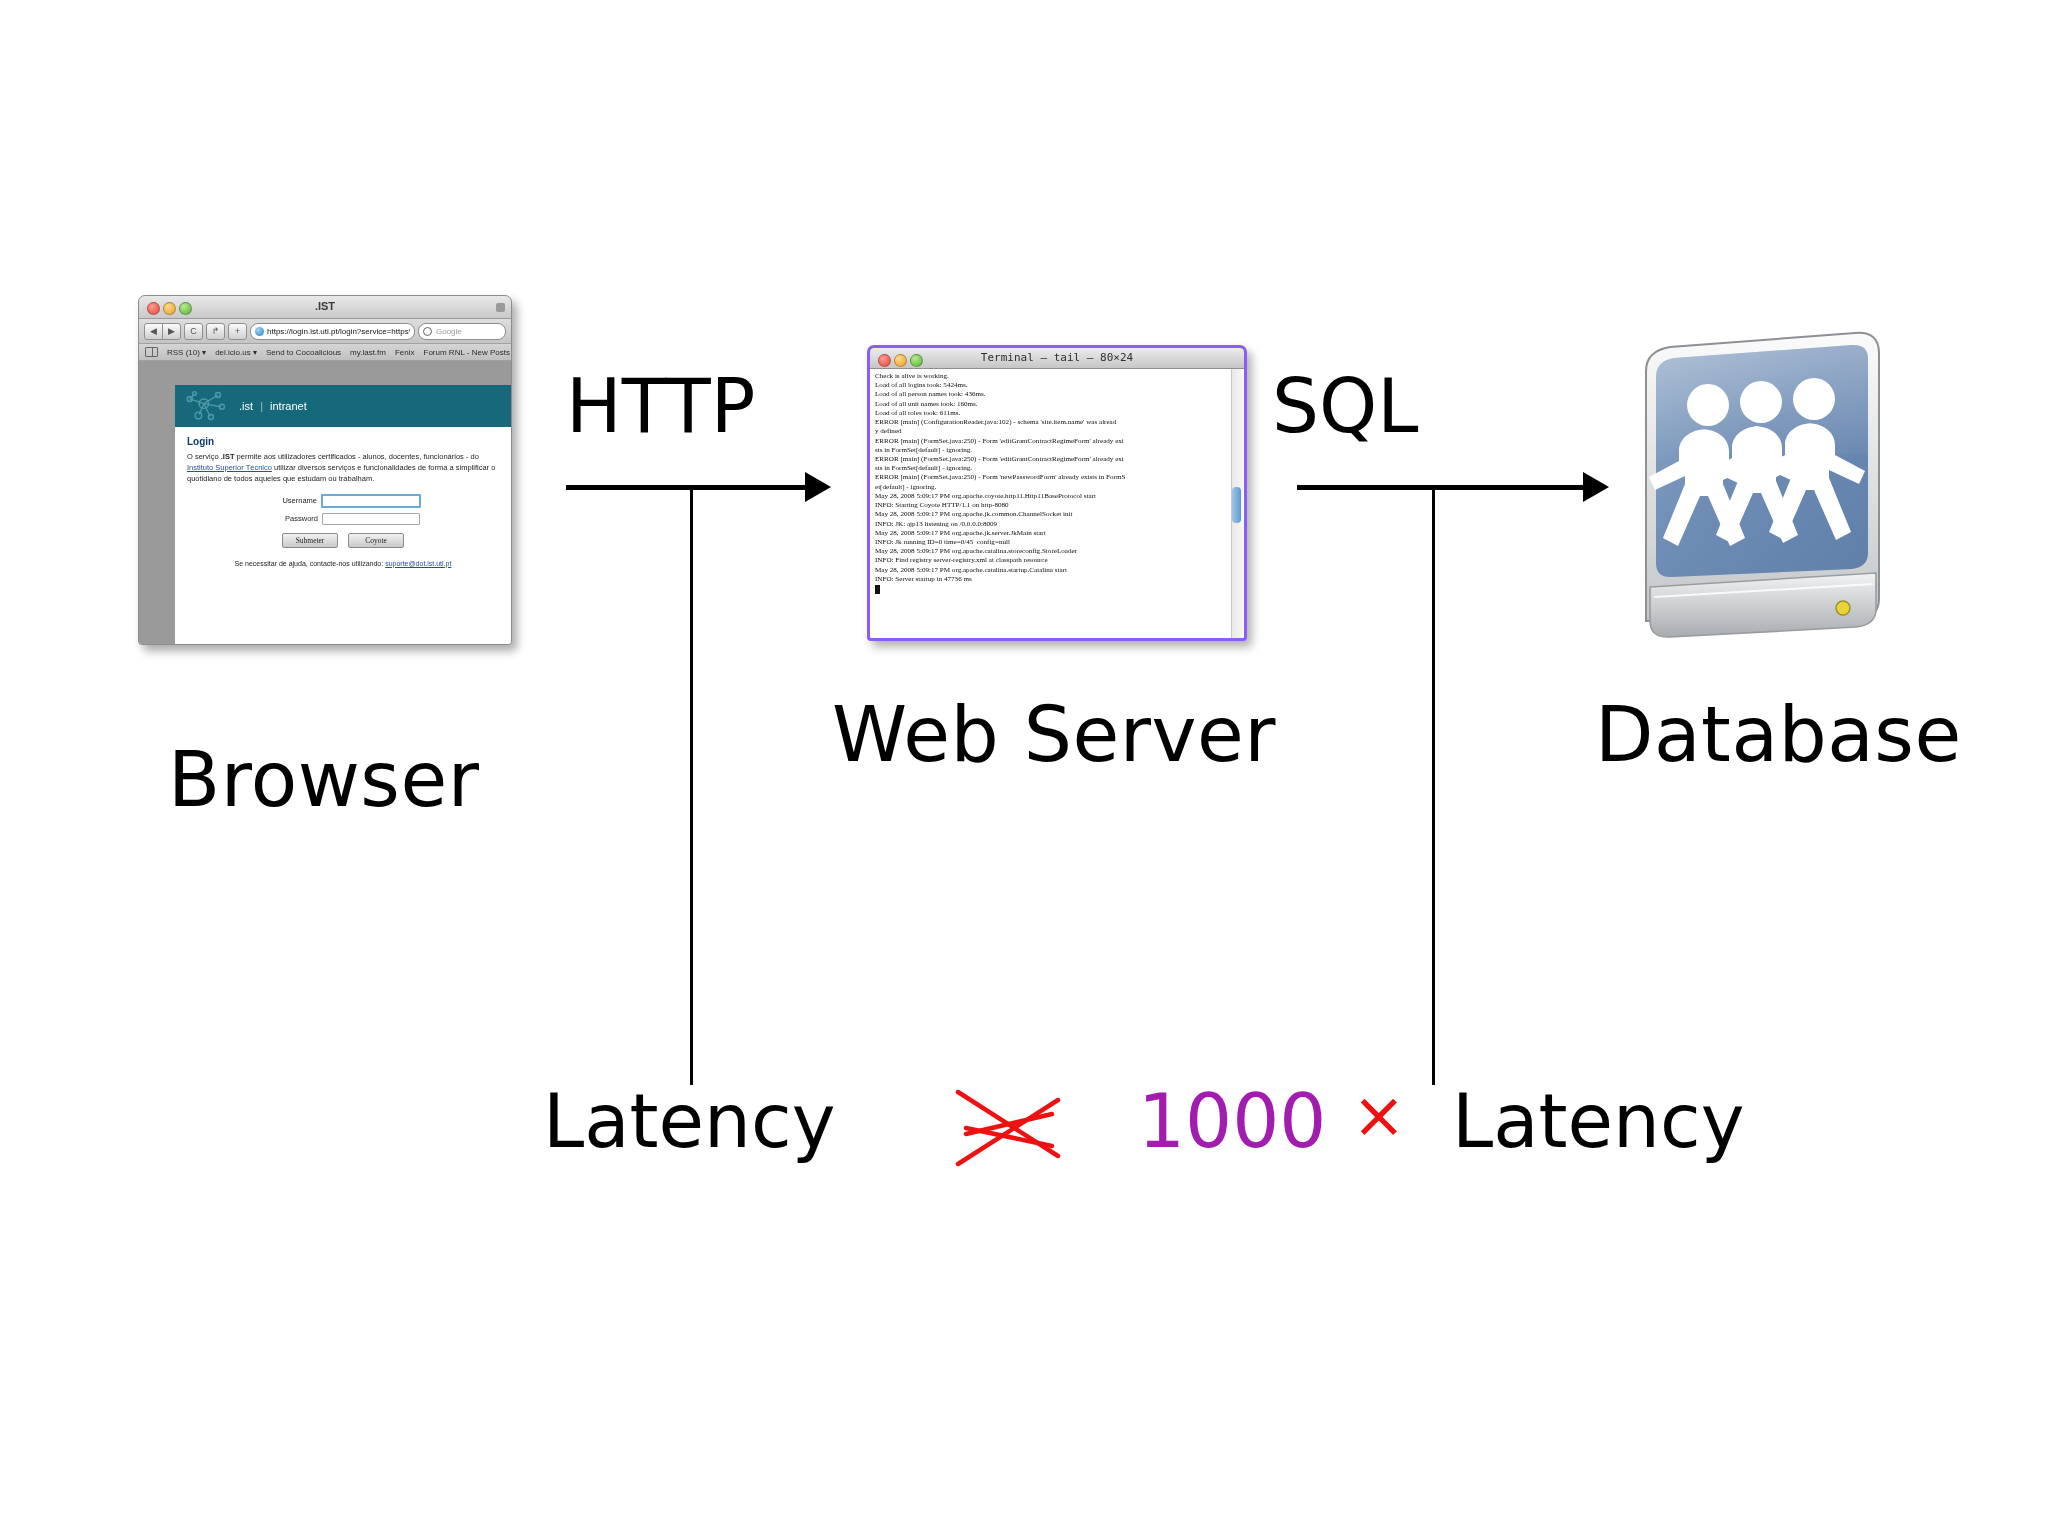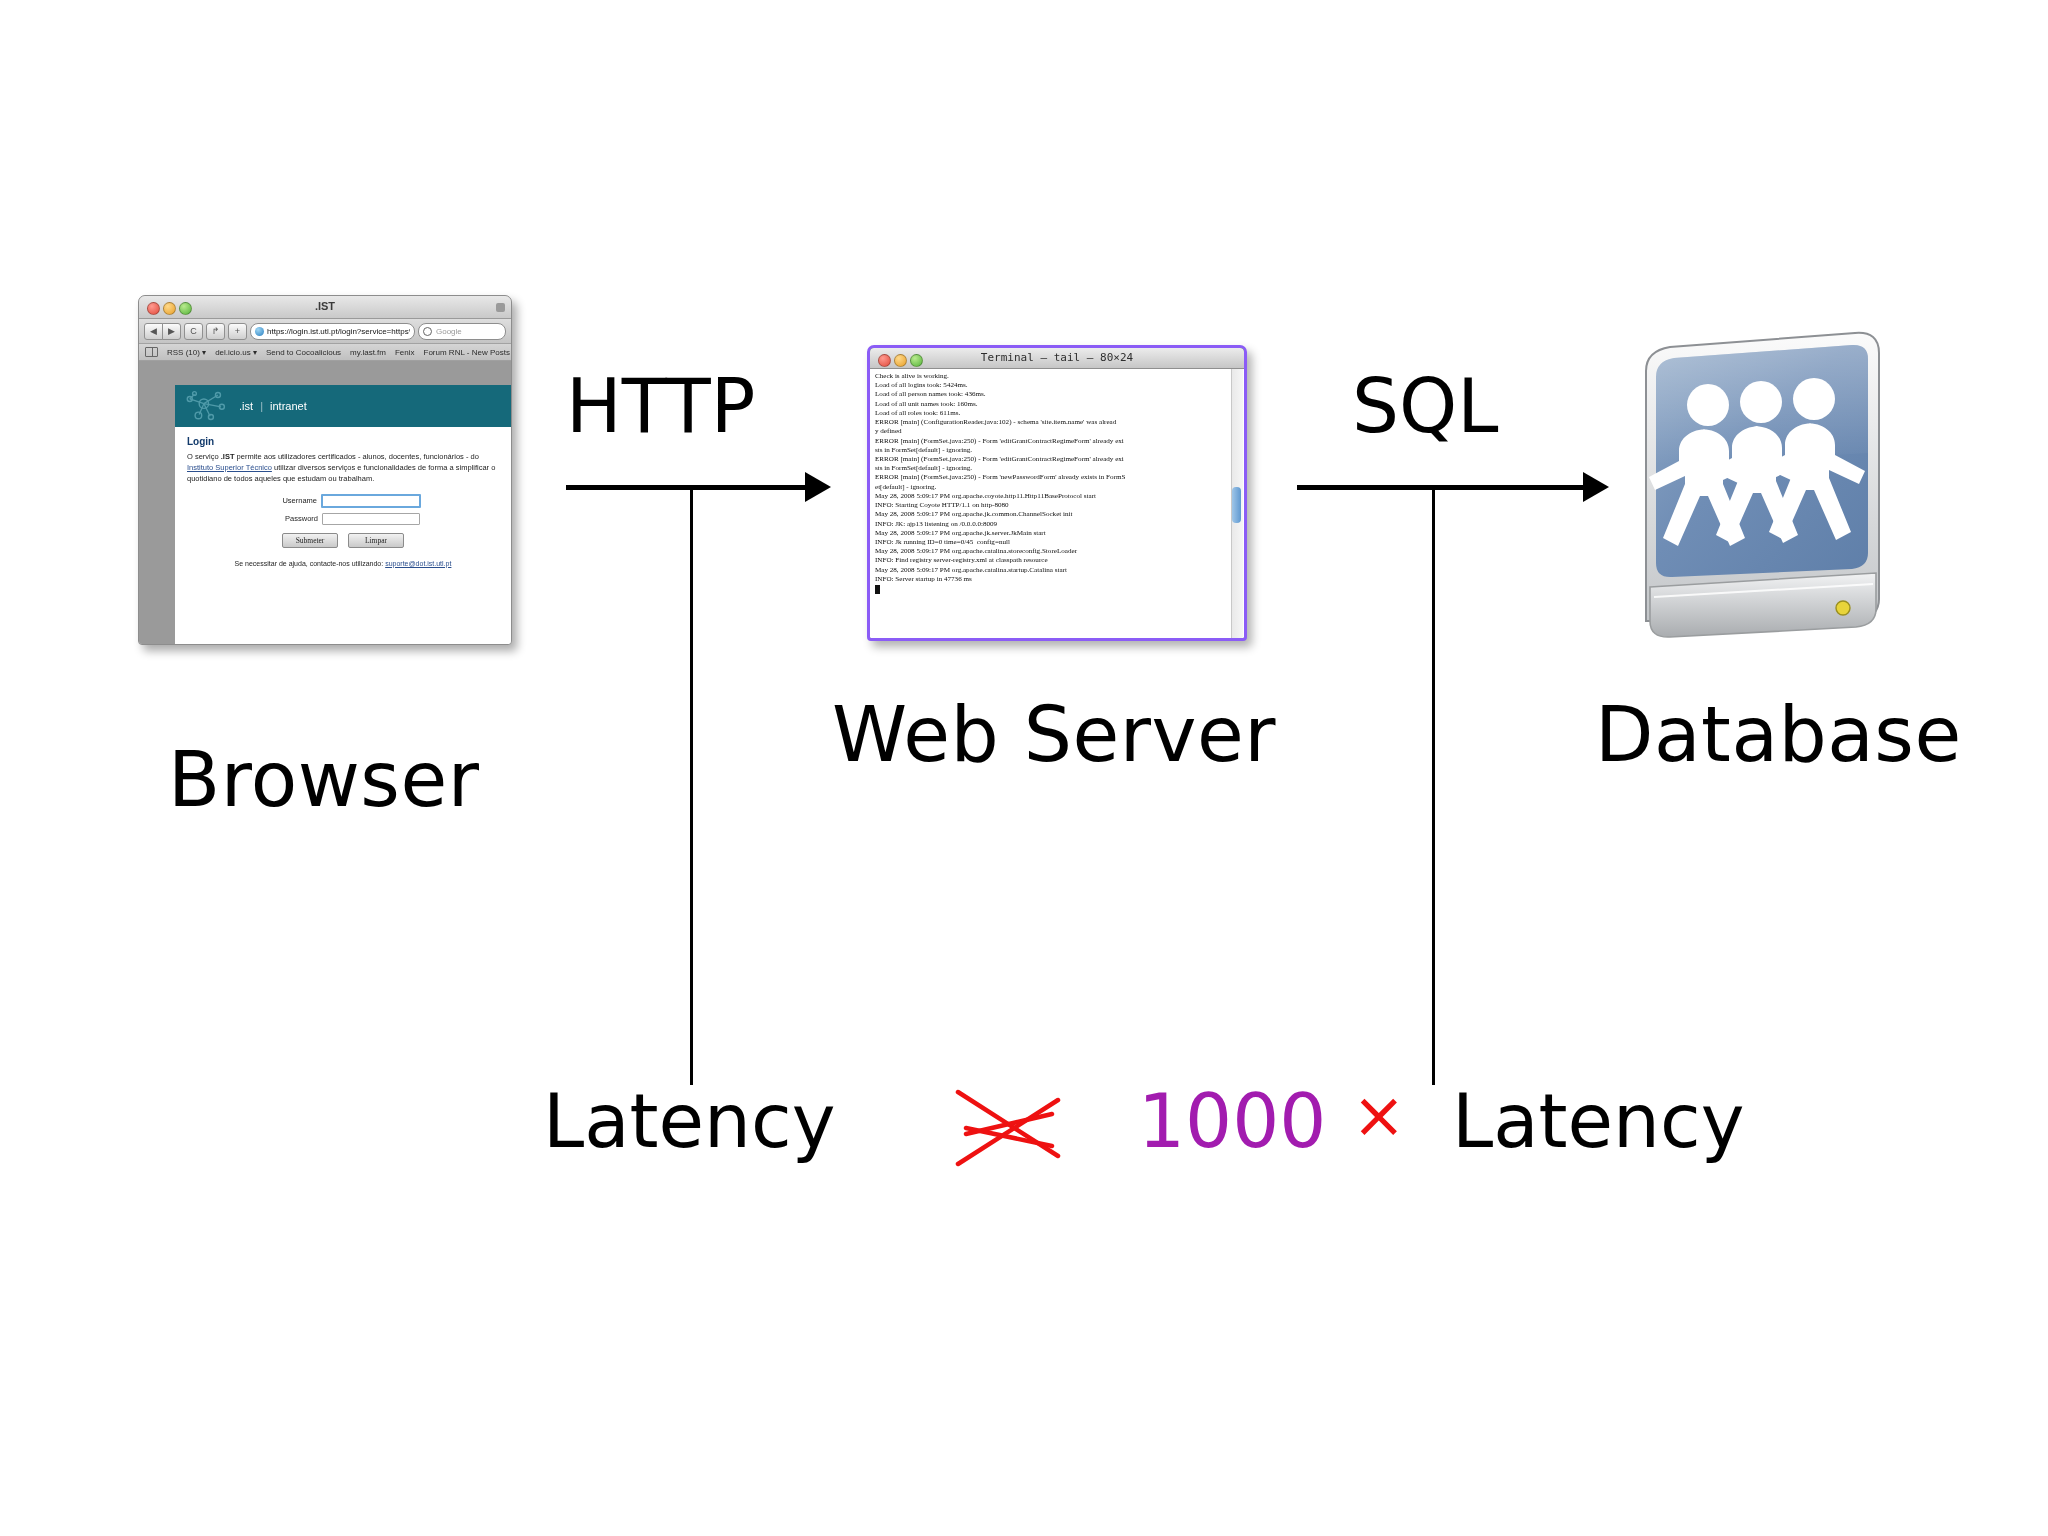--- a/index.html
+++ b/index.html
@@ -29,21 +29,21 @@
   #label-database { left: 1595px; top: 690px; font-size: 76px; }
 
   .edge-label {
     position: absolute;
     font-family: "DejaVu Sans", "Liberation Sans", sans-serif;
     color: #000;
     font-size: 74px;
     white-space: nowrap;
   }
   #label-http { left: 566px;  top: 363px; }
-  #label-sql  { left: 1352px; top: 363px; }
+  #label-sql  { left: 1272px; top: 363px; }
 
   
   .arrow-shaft {
     position: absolute;
     height: 5px;
     background: #000;
   }
   .arrow-head {
     position: absolute;
     width: 0; height: 0;
@@ -401,21 +401,21 @@
             <div class="form-row">
               <span class="form-label">Username</span>
               <div class="form-input" id="input-username"></div>
             </div>
             <div class="form-row">
               <span class="form-label">Password</span>
               <div class="form-input" id="input-password"></div>
             </div>
             <div id="form-buttons">
               <div class="form-button">Submeter</div>
-              <div class="form-button">Limpar</div>
+              <div class="form-button">Coyote</div>
             </div>
           </div>
 
           <div id="page-footnote">
             <span>Se necessitar de ajuda, contacte-nos utilizando: </span><span class="link">suporte@dot.ist.utl.pt</span>
           </div>
         </div>
 
       </div>
     </div>

